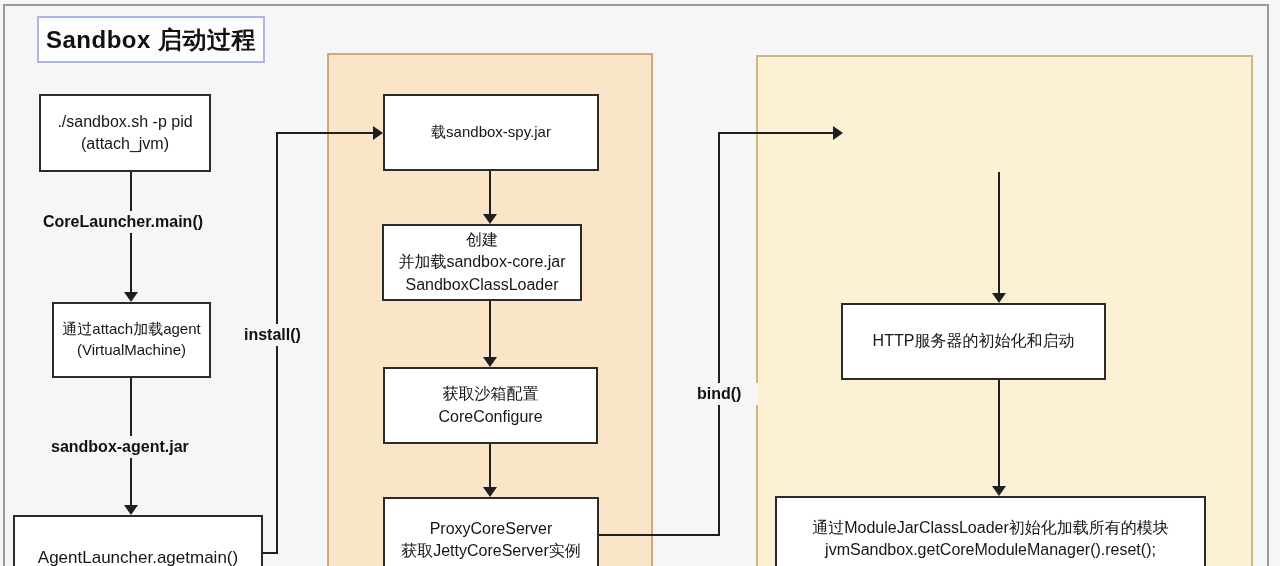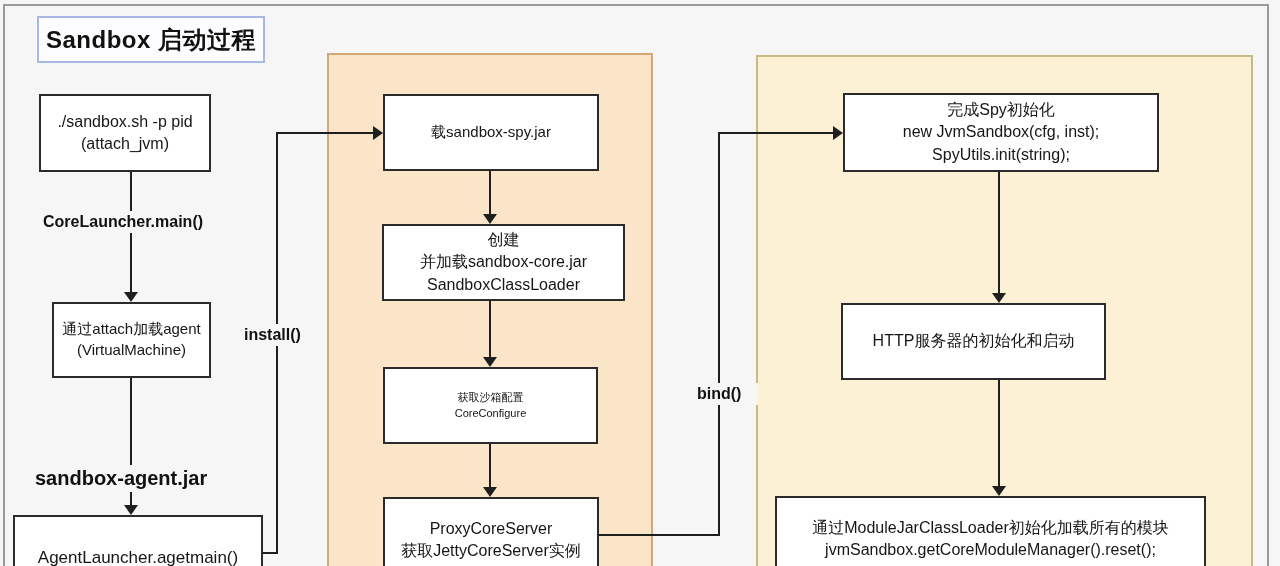--- a/index.html
+++ b/index.html
@@ -63,22 +63,22 @@
     border:2px solid var(--box-border);
     color:#161616;
     display:flex;flex-direction:column;align-items:center;justify-content:center;
     text-align:center;line-height:1.38;
   }
   .node span{display:block;white-space:nowrap;}
   .n-sandbox-sh{left:39px;top:94px;width:172px;height:78px;font-size:16px;}
   .n-attach    {left:52px;top:302px;width:159px;height:76px;font-size:15px;}
   .n-agentlauncher{left:13px;top:515px;width:250px;height:86px;font-size:17px;}
   .n-bootstrap {left:383px;top:94px;width:216px;height:77px;font-size:15px;}
-  .n-create-cl {left:382px;top:224px;width:243px;height:77px;font-size:16px;}
-  .n-coreconfig{left:383px;top:367px;width:215px;height:77px;font-size:11px;}
+  .n-create-cl {left:382px;top:224px;width:200px;height:77px;font-size:16px;}
+  .n-coreconfig{left:383px;top:367px;width:215px;height:77px;font-size:16px;}
   .n-proxycore {left:383px;top:497px;width:216px;height:86px;font-size:16px;}
   .n-spyinit   {left:843px;top:93px;width:316px;height:79px;font-size:16px;}
   .n-http      {left:841px;top:303px;width:265px;height:77px;font-size:16px;}
   .n-modulejar {left:775px;top:496px;width:431px;height:86px;font-size:16px;}
   .edge{
     position:absolute;background:var(--line);z-index:2;
   }
   .arrow-down{
     position:absolute;width:0;height:0;z-index:2;
     border-left:7px solid transparent;
@@ -92,21 +92,21 @@
     border-left:10px solid var(--line);
   }
   .edge-label{
     position:absolute;z-index:3;
     background:var(--canvas-bg);
     font-weight:bold;color:#111;
     text-align:left;padding:2px 3px;
     white-space:nowrap;
   }
   .lab-corelauncher{left:40px;top:211px;width:188px;font-size:16px;}
-  .lab-agentjar   {left:32px;top:436px;width:168px;font-size:20px;margin-top:29px;}
+  .lab-agentjar   {left:48px;top:436px;width:168px;font-size:16px;}
   .lab-install    {left:241px;top:324px;width:72px;font-size:16px;}
   .lab-bind       {left:694px;top:383px;width:58px;font-size:16px;}
 </style>
 </head>
 <body>
 
 <div class="stage">
 
   <div class="frame"></div>
 
@@ -171,25 +171,20 @@
     <span>ProxyCoreServer</span>
     <span>获取JettyCoreServer实例</span>
   </div>
 
   <div class="edge" style="left:598px;top:534px;width:122px;height:2px;"></div>
   <div class="edge" style="left:718px;top:132px;width:2px;height:404px;"></div>
   <div class="edge" style="left:718px;top:132px;width:117px;height:2px;"></div>
   <div class="arrow-right" style="left:833px;top:126px;"></div>
   <div class="edge-label lab-bind">bind()</div>
 
-  <div class="node n-spyinit">
-    <span>完成Spy初始化</span>
-    <span>new JvmSandbox(cfg, inst);</span>
-    <span>SpyUtils.init(string);</span>
-  </div>
 
   <div class="edge" style="left:998px;top:172px;width:2px;height:121px;"></div>
   <div class="arrow-down" style="left:992px;top:293px;"></div>
 
   <div class="node n-http">
     <span>HTTP服务器的初始化和启动</span>
   </div>
 
   <div class="edge" style="left:998px;top:380px;width:2px;height:106px;"></div>
   <div class="arrow-down" style="left:992px;top:486px;"></div>

